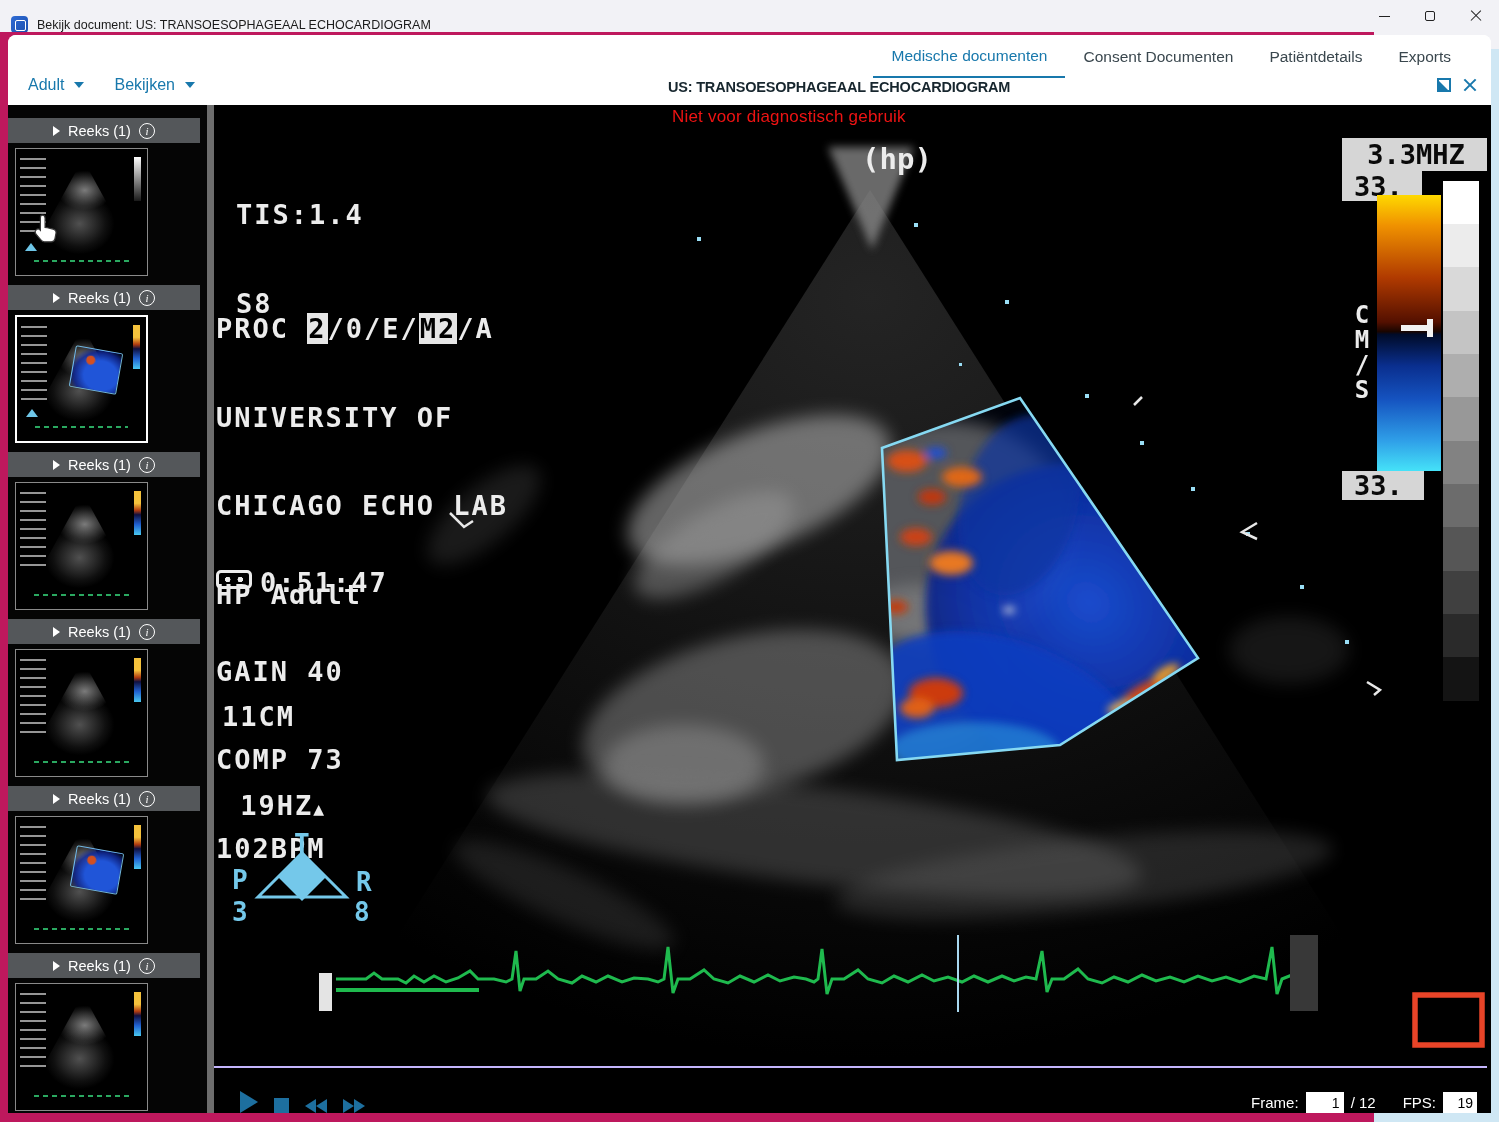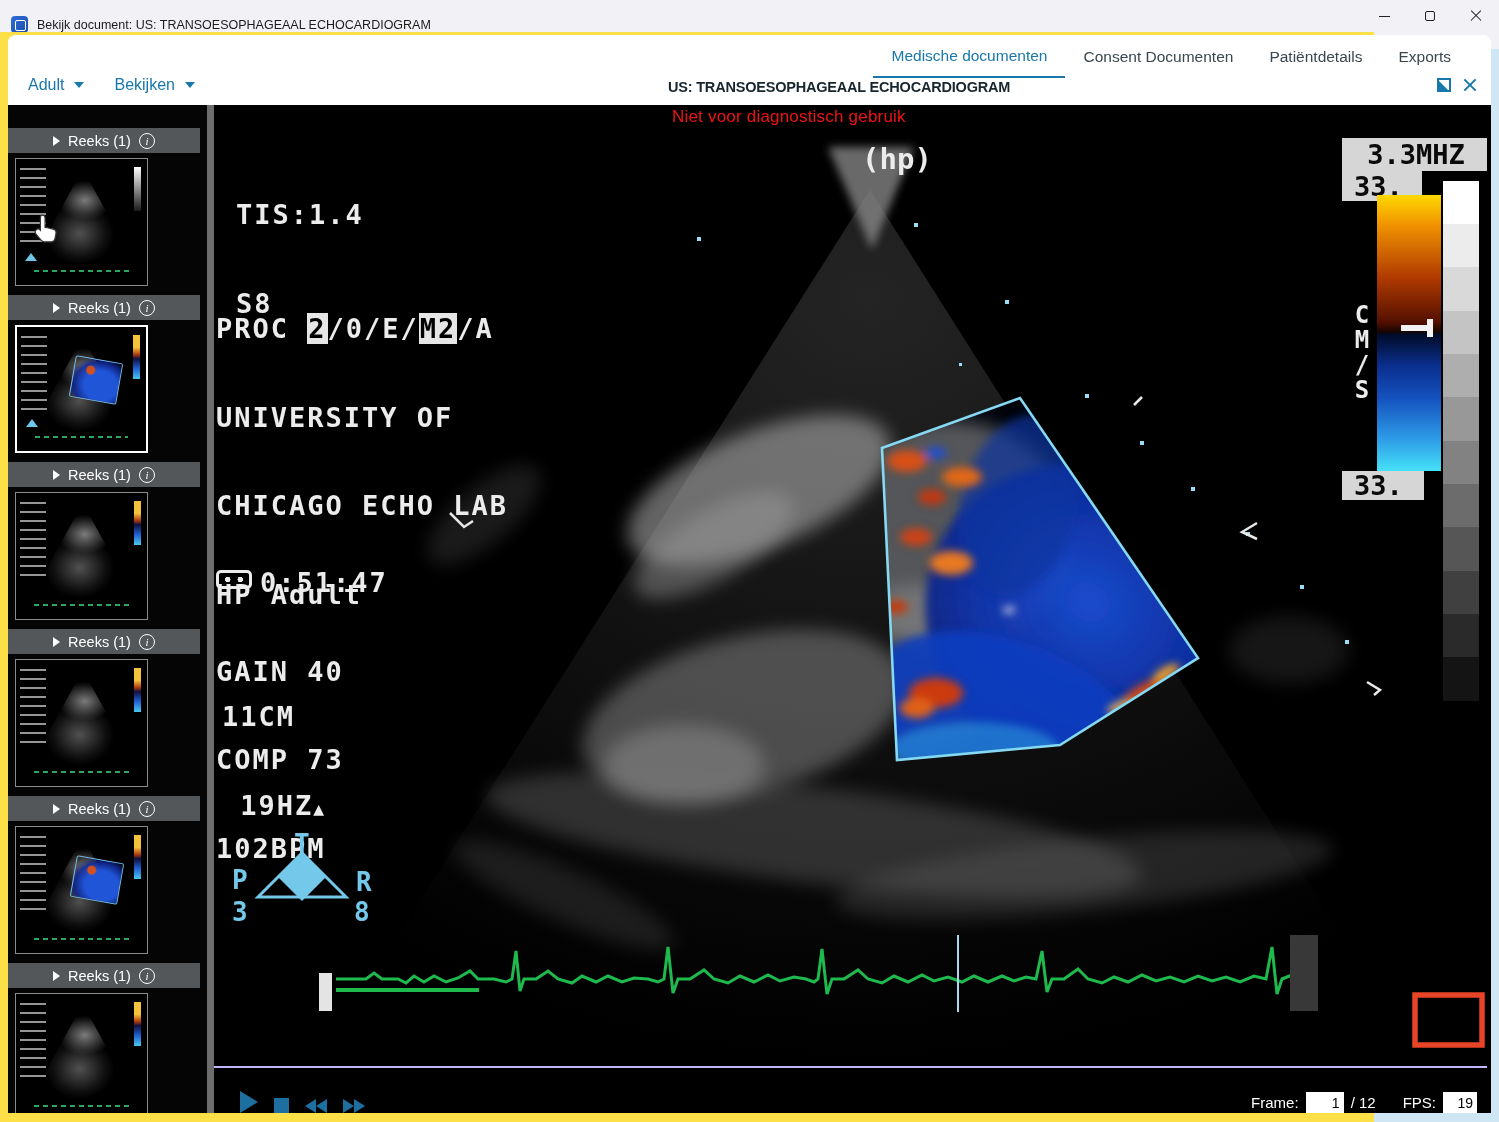--- a/index.html
+++ b/index.html
@@ -17,21 +17,21 @@
   .win-btns { position:absolute; right:0; top:0; height:32px; display:flex; }
   .win-btn { width:46px; height:32px; display:flex; align-items:center; justify-content:center; }
   .glyph-min { width:11px; height:1px; background:#222; display:block; }
   .glyph-max { width:10px; height:10px; border:1.2px solid #222; border-radius:2px; display:block; }
   .glyph-close { position:relative; width:12px; height:12px; display:block; }
   .glyph-close::before,.glyph-close::after{ content:""; position:absolute; left:-1px; top:5px;
               width:14px; height:1.3px; background:#222; }
   .glyph-close::before{ transform:rotate(45deg);} .glyph-close::after{ transform:rotate(-45deg);}
 
   
-  .app-frame { position:absolute; left:0; top:32px; width:1374px; height:1090px; background:#fde047; }
+  .app-frame { position:absolute; left:0; top:32px; width:1374px; height:1090px; background:#be185d; }
   .panel { position:absolute; left:8px; top:3px; width:1483px; height:1078px; background:#fff;
            border-radius:8px 8px 0 0; overflow:hidden; }
 
   
   .tabbar { height:43px; display:flex; justify-content:flex-end; align-items:stretch;
             padding-right:22px; background:#fff; }
   .tab { display:flex; align-items:center; padding:0 18px; font-size:15.5px; color:#3a474e; cursor:default; }
   .tab.active { color:#1878ac; border-bottom:2.5px solid #1878ac; }
 
   
@@ -46,21 +46,21 @@
   .expand-glyph { width:14px; height:14px; border:2px solid #1878ac; position:relative; display:block; }
   .expand-glyph::after { content:""; position:absolute; left:0; bottom:0; width:0; height:0;
               border-left:9px solid #1878ac; border-top:9px solid transparent; }
   .x-glyph { position:relative; width:14px; height:14px; display:block; }
   .x-glyph::before,.x-glyph::after{ content:""; position:absolute; left:-1px; top:6px; width:16px;
               height:2px; background:#1878ac; }
   .x-glyph::before{ transform:rotate(45deg);} .x-glyph::after{ transform:rotate(-45deg);}
 
   
   .content { position:absolute; left:0; top:70px; width:1483px; height:1008px; background:#000; display:flex; }
-  .sidebar { width:199px; height:100%; background:#050505; position:relative; padding-top:23px; }
+  .sidebar { width:199px; height:100%; background:#050505; position:relative; padding-top:13px; }
   .divider { width:7px; height:100%; background:#6d6d6d; }
   .series-header { width:192px; height:25px; background:#54575a; color:#fff; font-size:14.5px;
                    display:flex; align-items:center; justify-content:center; gap:8px; margin-bottom:5px; }
   .tri-right { width:0; height:0; border-top:5px solid transparent; border-bottom:5px solid transparent;
                border-left:7px solid #fff; display:block; }
   .info-icon { width:16px; height:16px; border:1.4px solid #fff; border-radius:50%; color:#fff;
                font-size:11px; font-style:italic; font-family:"Liberation Serif",serif;
                display:flex; align-items:center; justify-content:center; }
   .info-icon::before { content:"i"; }
   .thumbwrap { height:132px; margin-bottom:5px; }

